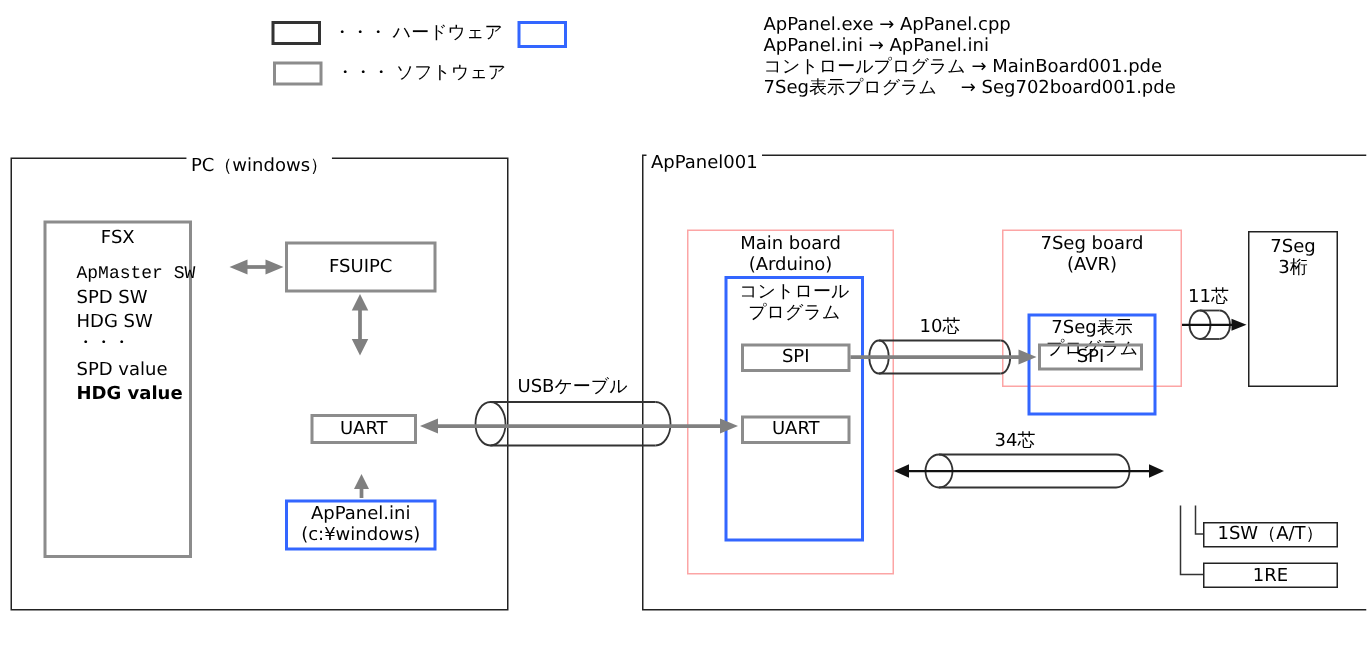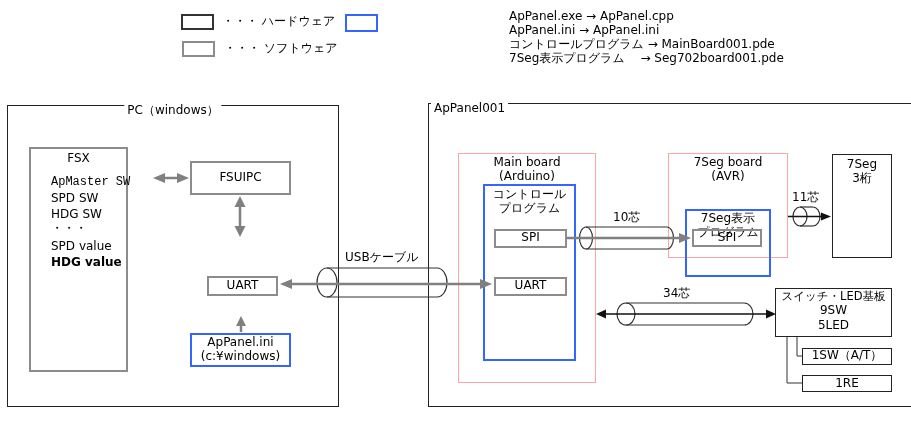--- a/index.html
+++ b/index.html
@@ -104,25 +104,20 @@
 
   <div class="lbl" style="left:792px;top:191px;">11芯</div>
 
   <div class="box hw" style="left:832px;top:154px;width:60px;height:104px;">
     <div class="lbl cent" style="top:3px;">7Seg</div>
     <div class="lbl cent" style="top:17px;">3桁</div>
   </div>
 
   <div class="lbl" style="left:663px;top:287px;">34芯</div>
 
-  <div class="box hw" style="left:775px;top:288px;width:117px;height:49px;">
-    <div class="lbl cent" style="top:1px;font-size:11.5px;">スイッチ・LED基板</div>
-    <div class="lbl cent" style="top:15px;">9SW</div>
-    <div class="lbl cent" style="top:30px;">5LED</div>
-  </div>
 
   <div class="box hw" style="left:802px;top:348px;width:90px;height:17px;">
     <div class="lbl cent" style="top:0px;">1SW（A/T）</div>
   </div>
   <div class="box hw" style="left:802px;top:375px;width:90px;height:17px;">
     <div class="lbl cent" style="top:1px;">1RE</div>
   </div>
 
   <svg width="911" height="437" viewBox="0 0 911 437">
 

